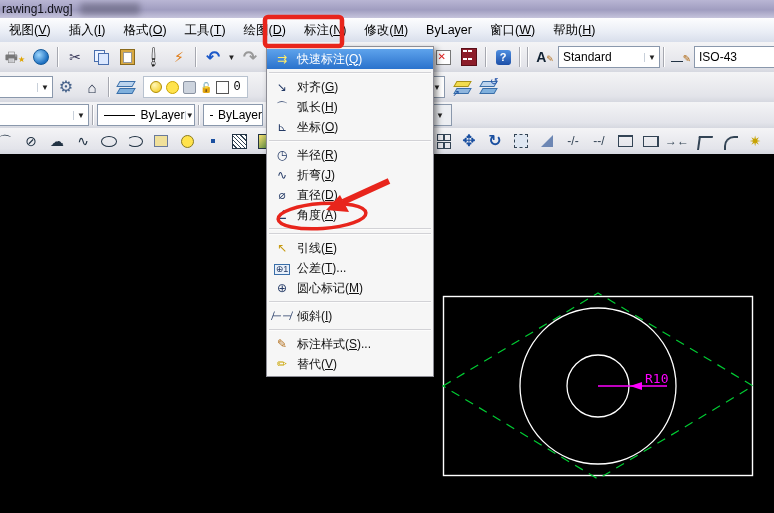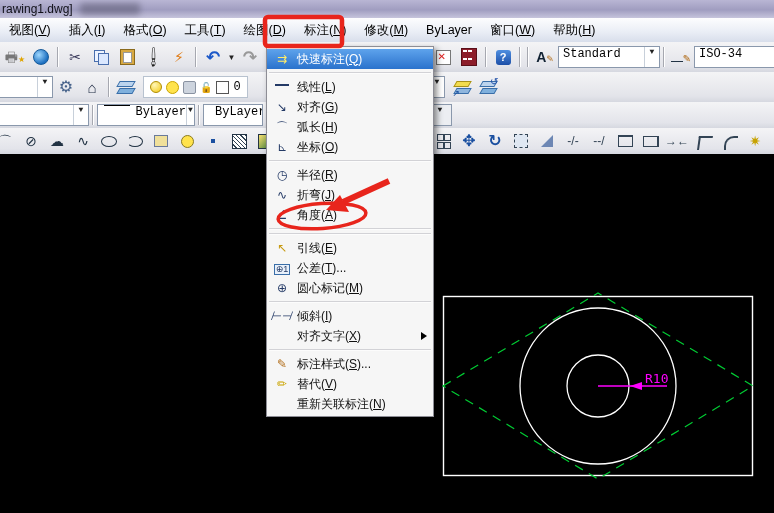--- a/index.html
+++ b/index.html
@@ -20,21 +20,21 @@
   .menubar .mbi{padding:3px 9px;white-space:nowrap;}
 
   
   .tbrow{position:absolute;left:0;width:774px;background:linear-gradient(180deg,#f4f4f6 0%,#e3e4ea 80%,#d6d8e0 100%);border-bottom:1px solid #c0c2ca;}
   .r1{top:42px;height:30px;} .r2{top:72px;height:30px;} .r3{top:102px;height:26px;} .r4{top:128px;height:26px;}
   .tg{position:absolute;top:0;height:100%;display:flex;align-items:center;}
   .tb{width:24px;height:24px;display:flex;align-items:center;justify-content:center;border:1px solid transparent;border-radius:2px;flex:0 0 auto;}
   .sep{width:0;height:20px;border-left:1px solid #a6a8b0;border-right:1px solid #fff;margin:0 3px;flex:0 0 auto;}
   .ig{font-size:14px;line-height:1;}
   .dd{width:11px;height:22px;display:flex;align-items:center;justify-content:center;font-size:8px;color:#222;flex:0 0 auto;}
-  .combo{height:20px;background:#fff;border:1px solid #8a98ac;display:flex;font-size:12px;font-family:Liberation Mono, monospace;color:#000;}
+  .combo{height:20px;background:#fff;border:1px solid #8a98ac;display:flex;align-items:center;font-size:12px;font-family:Liberation Sans, sans-serif;color:#000;}
   .combo .cv{padding:0 4px;white-space:nowrap;}
   .combo .ca{margin-left:auto;width:14px;text-align:center;font-size:8px;color:#222;border-left:1px solid #c8d0da;}
   .lsample{display:inline-block;width:52px;height:0;border-top:1px solid #000;margin:0 5px 0 6px;}
   .disabled{color:#999;}
 
   
   .sq{display:inline-block;width:13px;height:13px;border:1px solid #345;}
   .swatch{display:inline-block;width:11px;height:11px;border:1px solid #555;background:#fff;}
 
   
@@ -144,21 +144,21 @@
         </span>
       <div class="combo" style="width:100px;">
         <span class="cv">Standard</span>
         <span class="ca">▼</span>
       </div>
       <span class="sep"></span>
       <span class="tb">
           <span class="ig"><span class="glyph2line" style="border-top:none;border-bottom:1px solid #234;width:12px;height:5px;"></span><span style="color:#b06a14;font-size:10px;">✎</span></span>
         </span>
       <div class="combo" style="width:86px;border-right:none;">
-        <span class="cv">ISO-34</span>
+        <span class="cv">ISO-43</span>
       </div>
     </div>
   </div>
 
   <div class="tbrow r2">
     <div class="tg" style="left:0;">
       <div class="combo" style="width:52px;border-left:none;">
         <span class="ca" style="margin-left:auto;">▼</span>
       </div>
       <span class="tb">
@@ -329,24 +329,20 @@
     </svg>
   </div>
 
   <div class="dmenu">
     <div class="mi hl">
         <span class="mic" style="color:#ffec6a;">⇉</span>
         <span class="ml ak">快速标注(<u>Q</u>)</span>
       </div>
     <div class="msep"></div>
     <div class="mi">
-        <span class="mic"><span class="glyph2line" style="border-bottom:none;height:5px;width:14px;border-top:2px solid #243a66;"></span></span>
-        <span class="ml ak">线性(<u>L</u>)</span>
-      </div>
-    <div class="mi">
         <span class="mic">↘</span>
         <span class="ml ak">对齐(<u>G</u>)</span>
       </div>
     <div class="mi">
         <span class="mic">⌒</span>
         <span class="ml ak">弧长(<u>H</u>)</span>
       </div>
     <div class="mi">
         <span class="mic">⊾</span>
         <span class="ml ak">坐标(<u>O</u>)</span>
@@ -354,20 +350,24 @@
     <div class="msep"></div>
     <div class="mi">
         <span class="mic">◷</span>
         <span class="ml ak">半径(<u>R</u>)</span>
       </div>
     <div class="mi">
         <span class="mic">∿</span>
         <span class="ml ak">折弯(<u>J</u>)</span>
       </div>
     <div class="mi">
+        <span class="mic">⌀</span>
+        <span class="ml ak">直径(<u>D</u>)</span>
+      </div>
+    <div class="mi">
         <span class="mic">∠</span>
         <span class="ml ak">角度(<u>A</u>)</span>
       </div>
     <div class="msep"></div>
     <div class="msep"></div>
     <div class="mi">
         <span class="mic" style="color:#c79a10;">↖</span>
         <span class="ml ak">引线(<u>E</u>)</span>
       </div>
     <div class="mi">
@@ -376,37 +376,28 @@
       </div>
     <div class="mi">
         <span class="mic">⊕</span>
         <span class="ml ak">圆心标记(<u>M</u>)</span>
       </div>
     <div class="msep"></div>
     <div class="mi">
         <span class="mic" style="transform:skewX(-20deg);display:inline-block;">⊢⊣</span>
         <span class="ml ak">倾斜(<u>I</u>)</span>
       </div>
-    <div class="mi">
-        <span class="mic"></span>
-        <span class="ml ak">对齐文字(<u>X</u>)</span>
-        <span class="subarrow"></span>
-      </div>
     <div class="msep"></div>
     <div class="mi">
         <span class="mic" style="color:#b06a14;">✎</span>
         <span class="ml ak">标注样式(<u>S</u>)...</span>
       </div>
     <div class="mi">
         <span class="mic" style="color:#caa400;">✏</span>
         <span class="ml ak">替代(<u>V</u>)</span>
-      </div>
-    <div class="mi">
-        <span class="mic"></span>
-        <span class="ml ak">重新关联标注(<u>N</u>)</span>
       </div>
   </div>
 
   <svg class="annot">
     <rect x="265" y="17" width="77" height="29" rx="3" fill="none" stroke="#e8251c" stroke-width="4.5"></rect>
     <ellipse cx="322" cy="216" rx="44" ry="12.5" fill="none" stroke="#e8251c" stroke-width="3.5" transform="rotate(-4 322 216)"></ellipse>
     <g>
       <line x1="389" y1="181" x2="343" y2="202" stroke="#e8251c" stroke-width="6"></line>
       <polygon points="326,210 340,195 349,212" fill="#e8251c"></polygon>
     </g>

